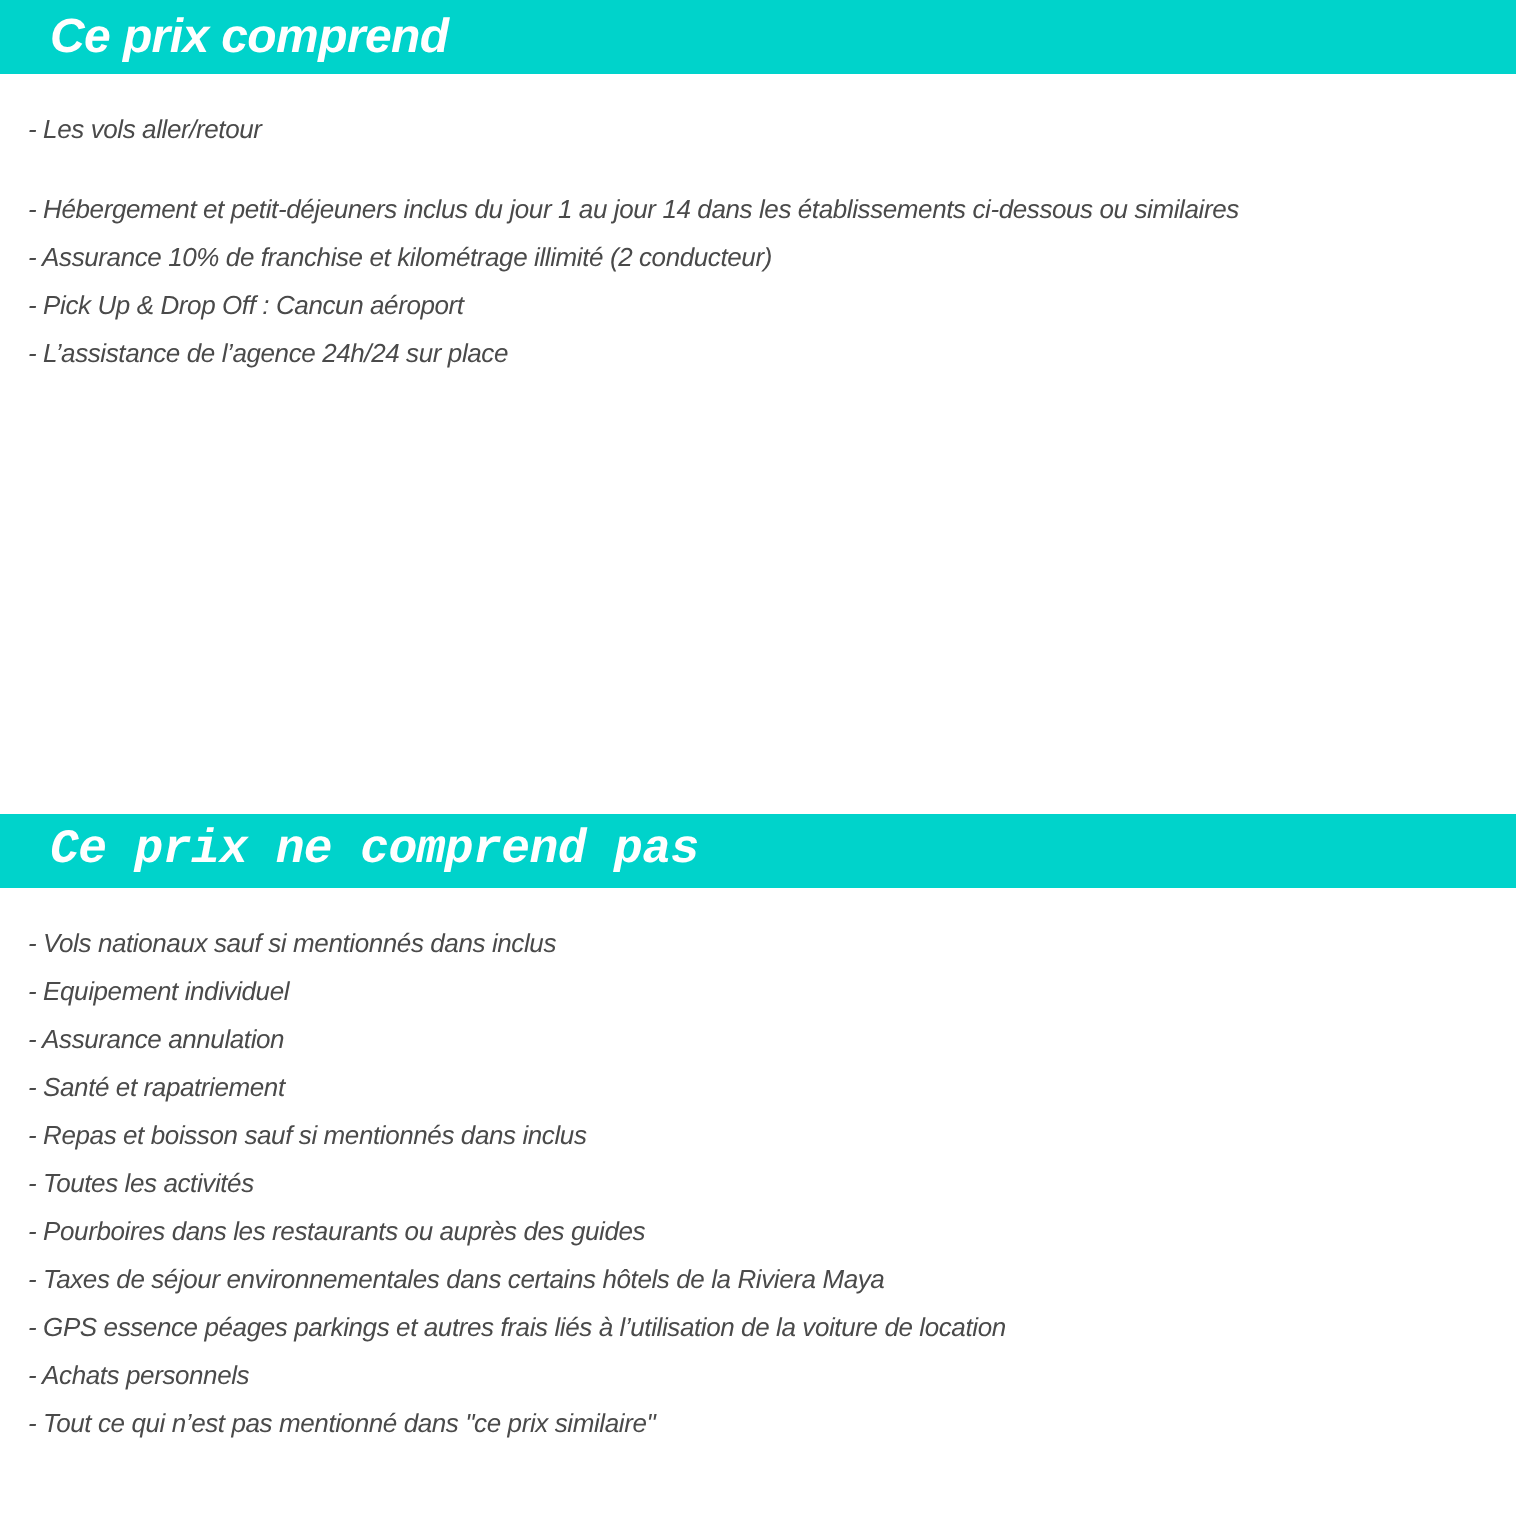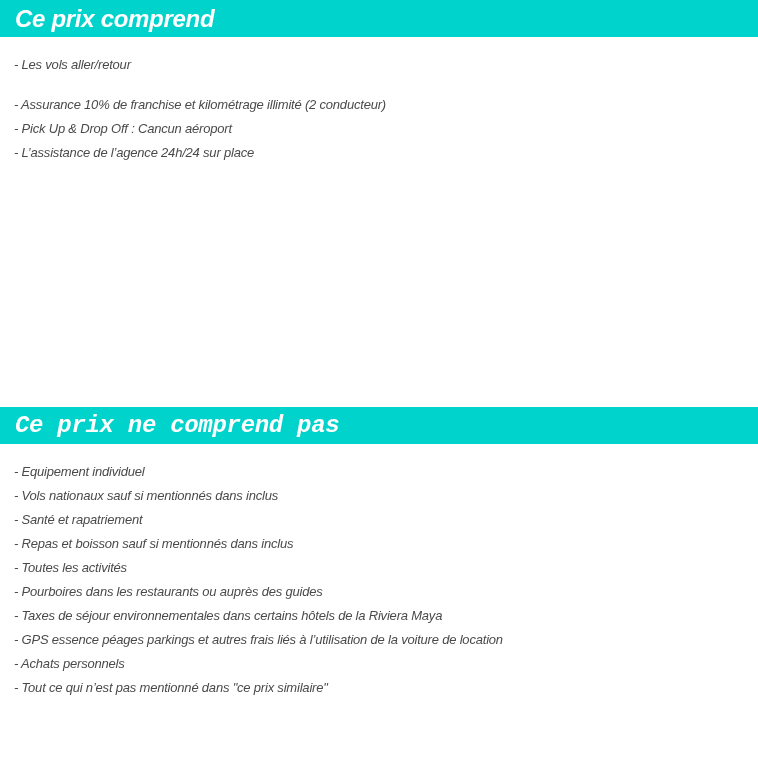--- a/index.html
+++ b/index.html
@@ -18,21 +18,21 @@
       position: absolute;
       left: 0;
       width: 758px;
       height: 37px;
       background: #00d3cb;
       color: #ffffff;
       font-style: italic;
       font-weight: bold;
       font-size: 24px;
       line-height: 37px;
-      padding-left: 15px;
+      padding-left: 25px;
       box-sizing: border-box;
       letter-spacing: -0.3px;
     }
     .list {
       position: absolute;
       left: 14px;
       margin: 0;
       padding: 0;
       list-style: none;
       color: #4a4a4a;
@@ -49,30 +49,32 @@
       margin-bottom: 16px;
     }
   </style>
 </head>
 <body>
 
 <div class="section-header" style="top:0;">Ce prix comprend</div>
 
 <ul class="list" style="top:53px;">
   <li class="gap-after">- Les vols aller/retour</li>
+  <li>- Hébergement et petit-déjeuners inclus du jour 1 au jour 14 dans les établissements ci-dessous ou similaires</li>
   <li>- Assurance 10% de franchise et kilométrage illimité (2 conducteur)</li>
   <li>- Pick Up &amp; Drop Off : Cancun aéroport</li>
   <li>- L’assistance de l’agence 24h/24 sur place</li>
 </ul>
 
 <div class="section-header" style="top:407px;font-family:Liberation Mono, monospace;">Ce prix ne comprend pas</div>
 
 <ul class="list" style="top:460px;">
+  <li>- Vols nationaux sauf si mentionnés dans inclus</li>
   <li>- Equipement individuel</li>
-  <li>- Vols nationaux sauf si mentionnés dans inclus</li>
+  <li>- Assurance annulation</li>
   <li>- Santé et rapatriement</li>
   <li>- Repas et boisson sauf si mentionnés dans inclus</li>
   <li>- Toutes les activités</li>
   <li>- Pourboires dans les restaurants ou auprès des guides</li>
   <li>- Taxes de séjour environnementales dans certains hôtels de la Riviera Maya</li>
   <li>- GPS essence péages parkings et autres frais liés à l’utilisation de la voiture de location</li>
   <li>- Achats personnels</li>
   <li>- Tout ce qui n’est pas mentionné dans "ce prix similaire"</li>
 </ul>
 

